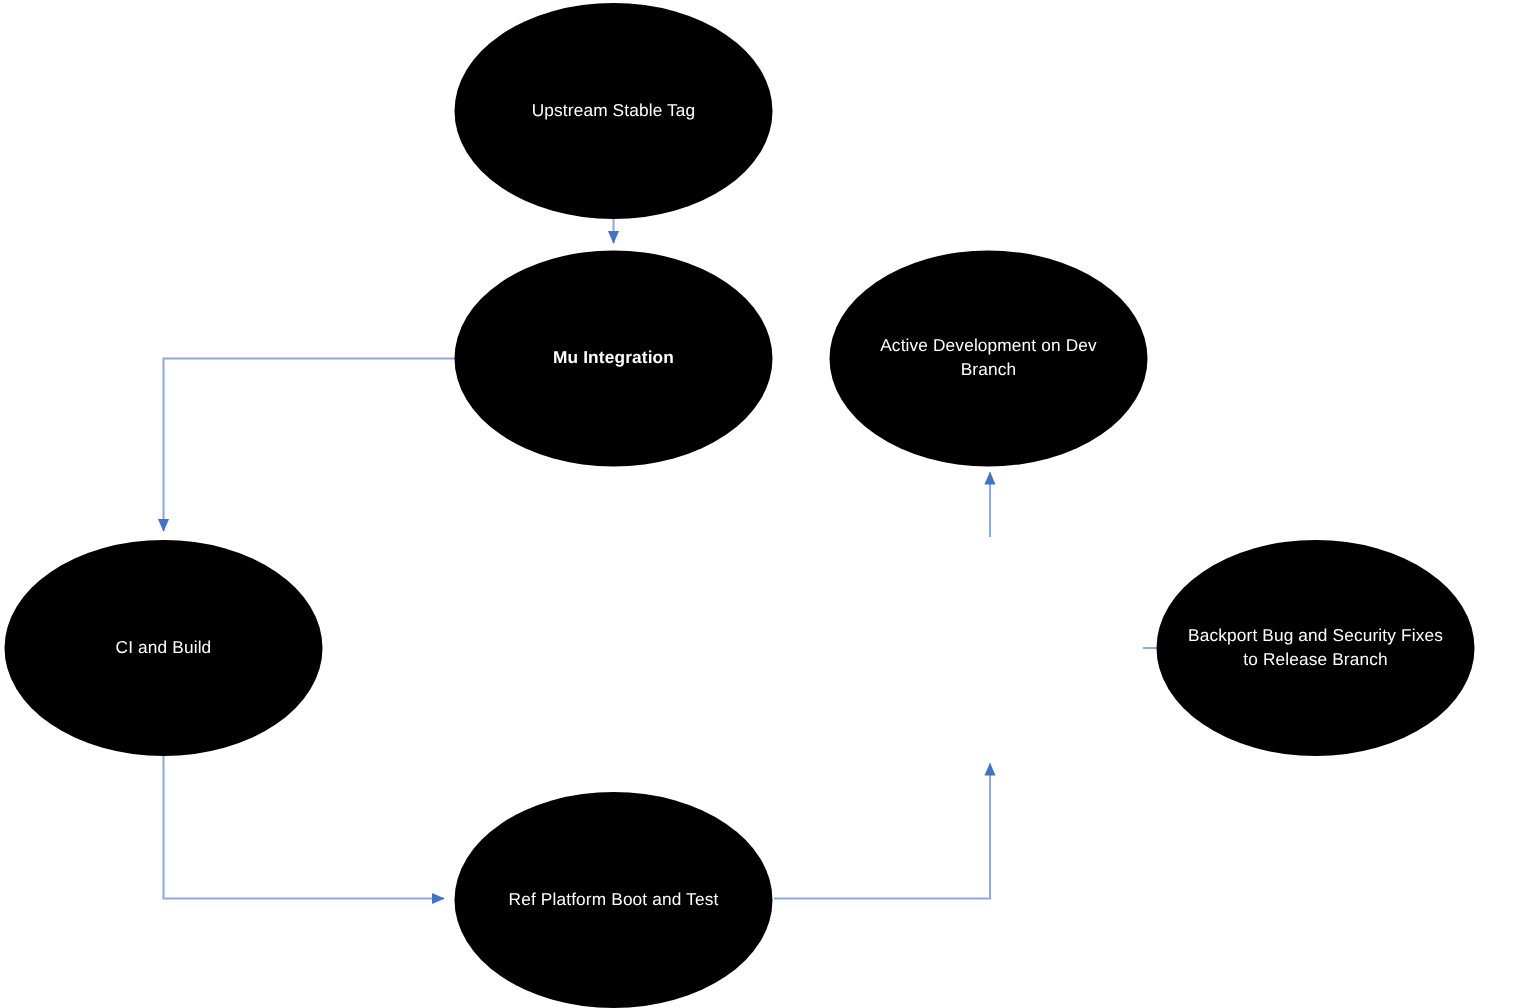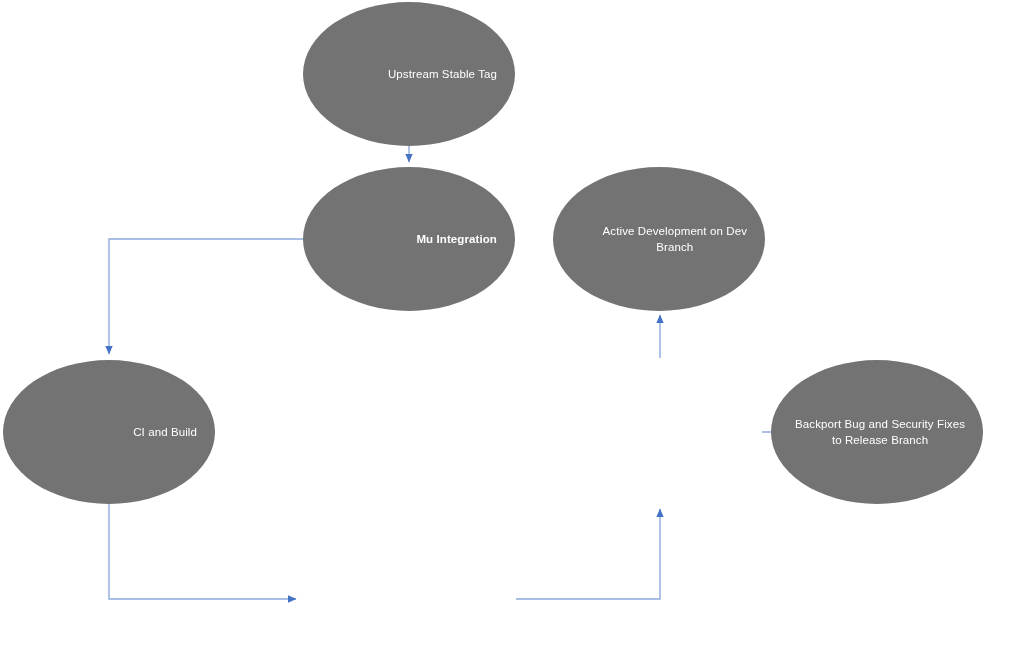--- a/index.html
+++ b/index.html
@@ -23,23 +23,23 @@
     position: absolute;
     left: 0;
     top: 0;
     width: 1020px;
     height: 672px;
   }
   .node {
     position: absolute;
     display: flex;
     align-items: center;
-    justify-content: flex-end;
+    justify-content: center;
     border-radius: 50%;
-    background: #737373;
+    background: #000000;
     box-sizing: border-box;
   }
   .node-label {
     color: #ffffff;
     font-size: 11.5px;
     line-height: 16px;
     text-align: center;
     font-family: "Liberation Sans", sans-serif;
     letter-spacing: 0.1px;
     padding: 0 18px;
@@ -93,14 +93,17 @@
     <span class="node-label">Active Development on Dev
 Branch</span>
   </div>
 
 
   <div class="node" style="left:771px; top:360px; width:212px; height:144px;">
     <span class="node-label">Backport Bug and Security Fixes
 to Release Branch</span>
   </div>
 
+  <div class="node" style="left:303px; top:528px; width:212px; height:144px;">
+    <span class="node-label">Ref Platform Boot and Test</span>
+  </div>
 
 </div>
 
 </body></html>

